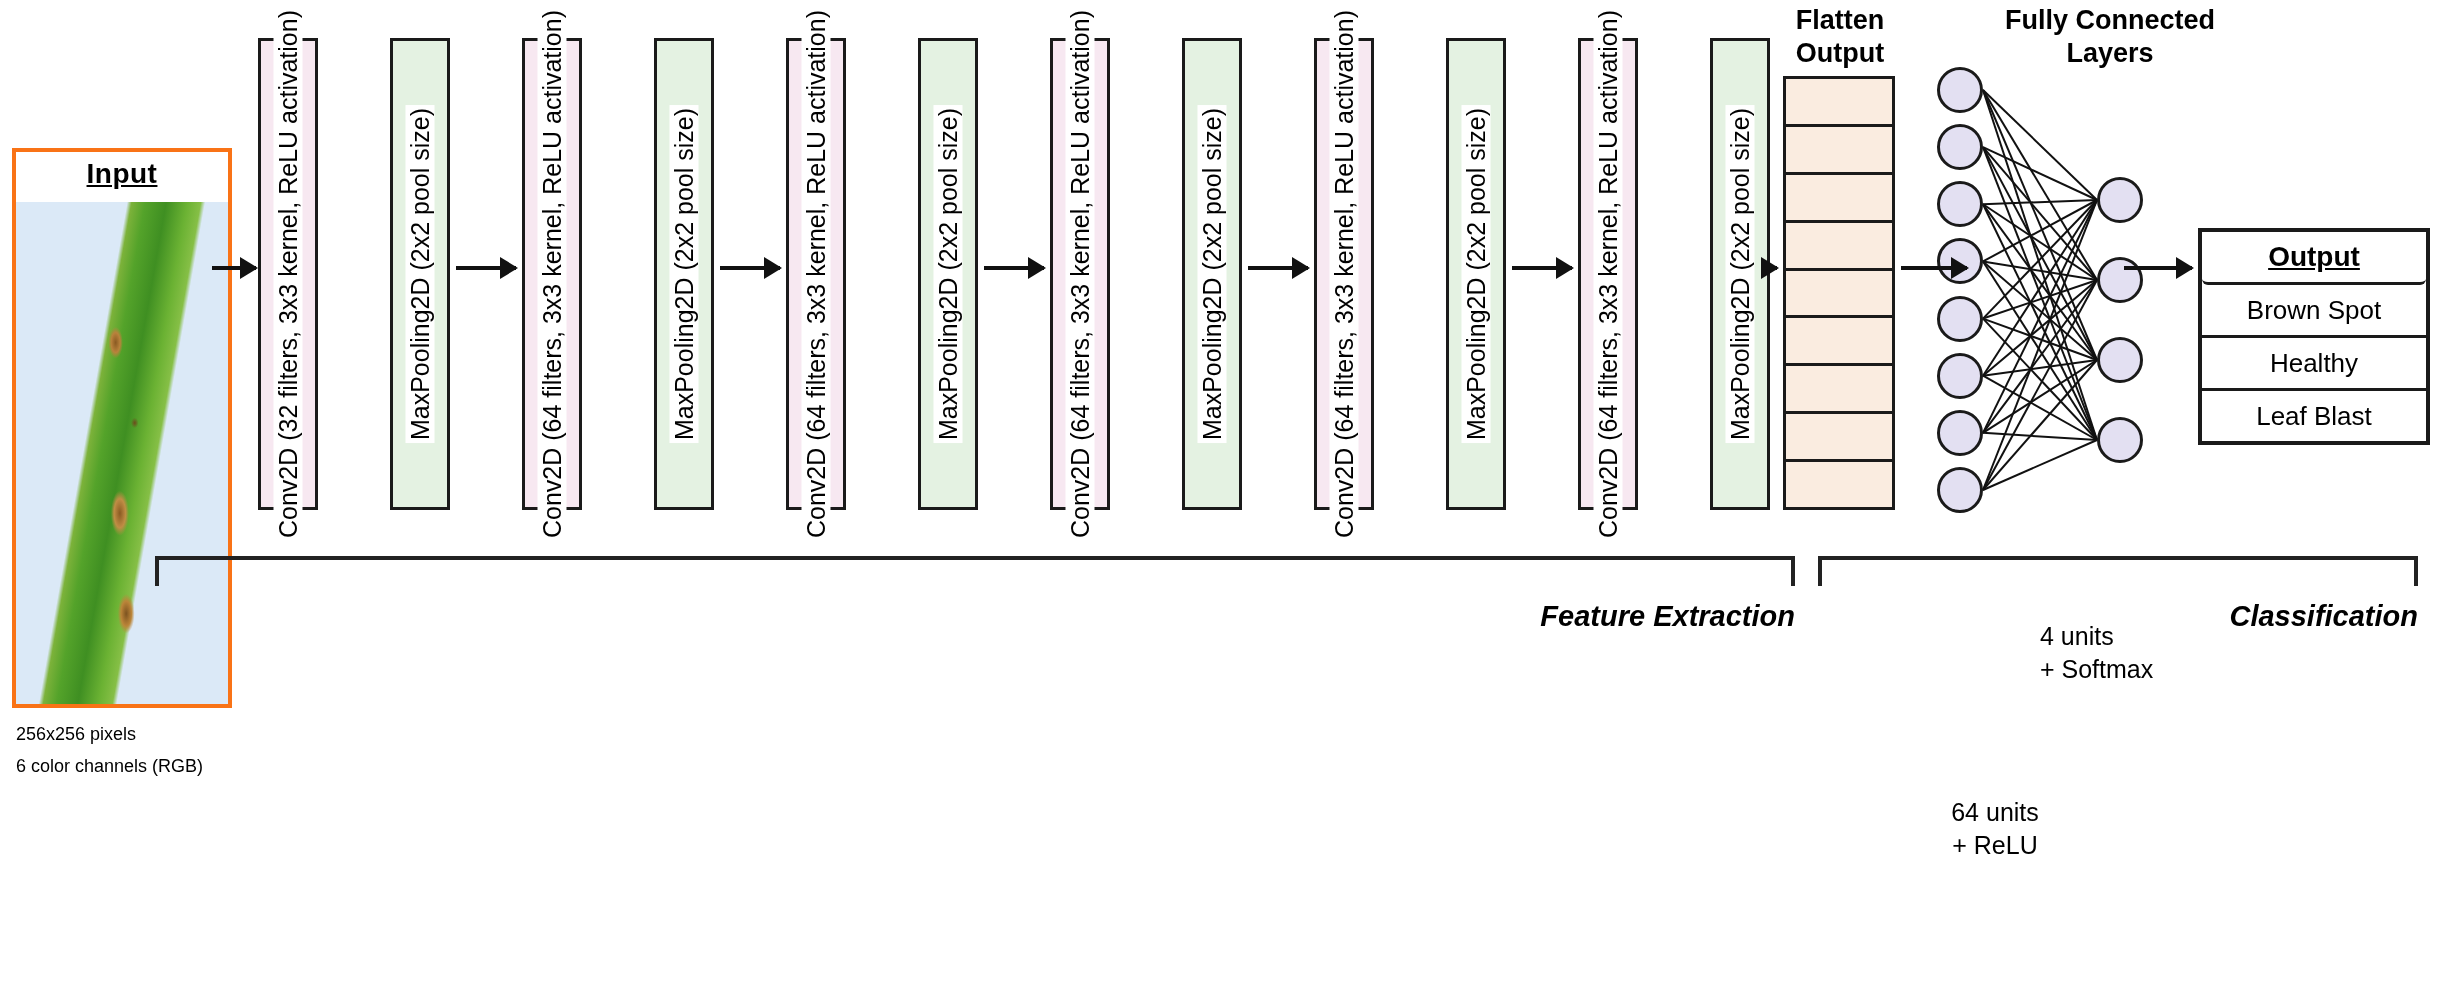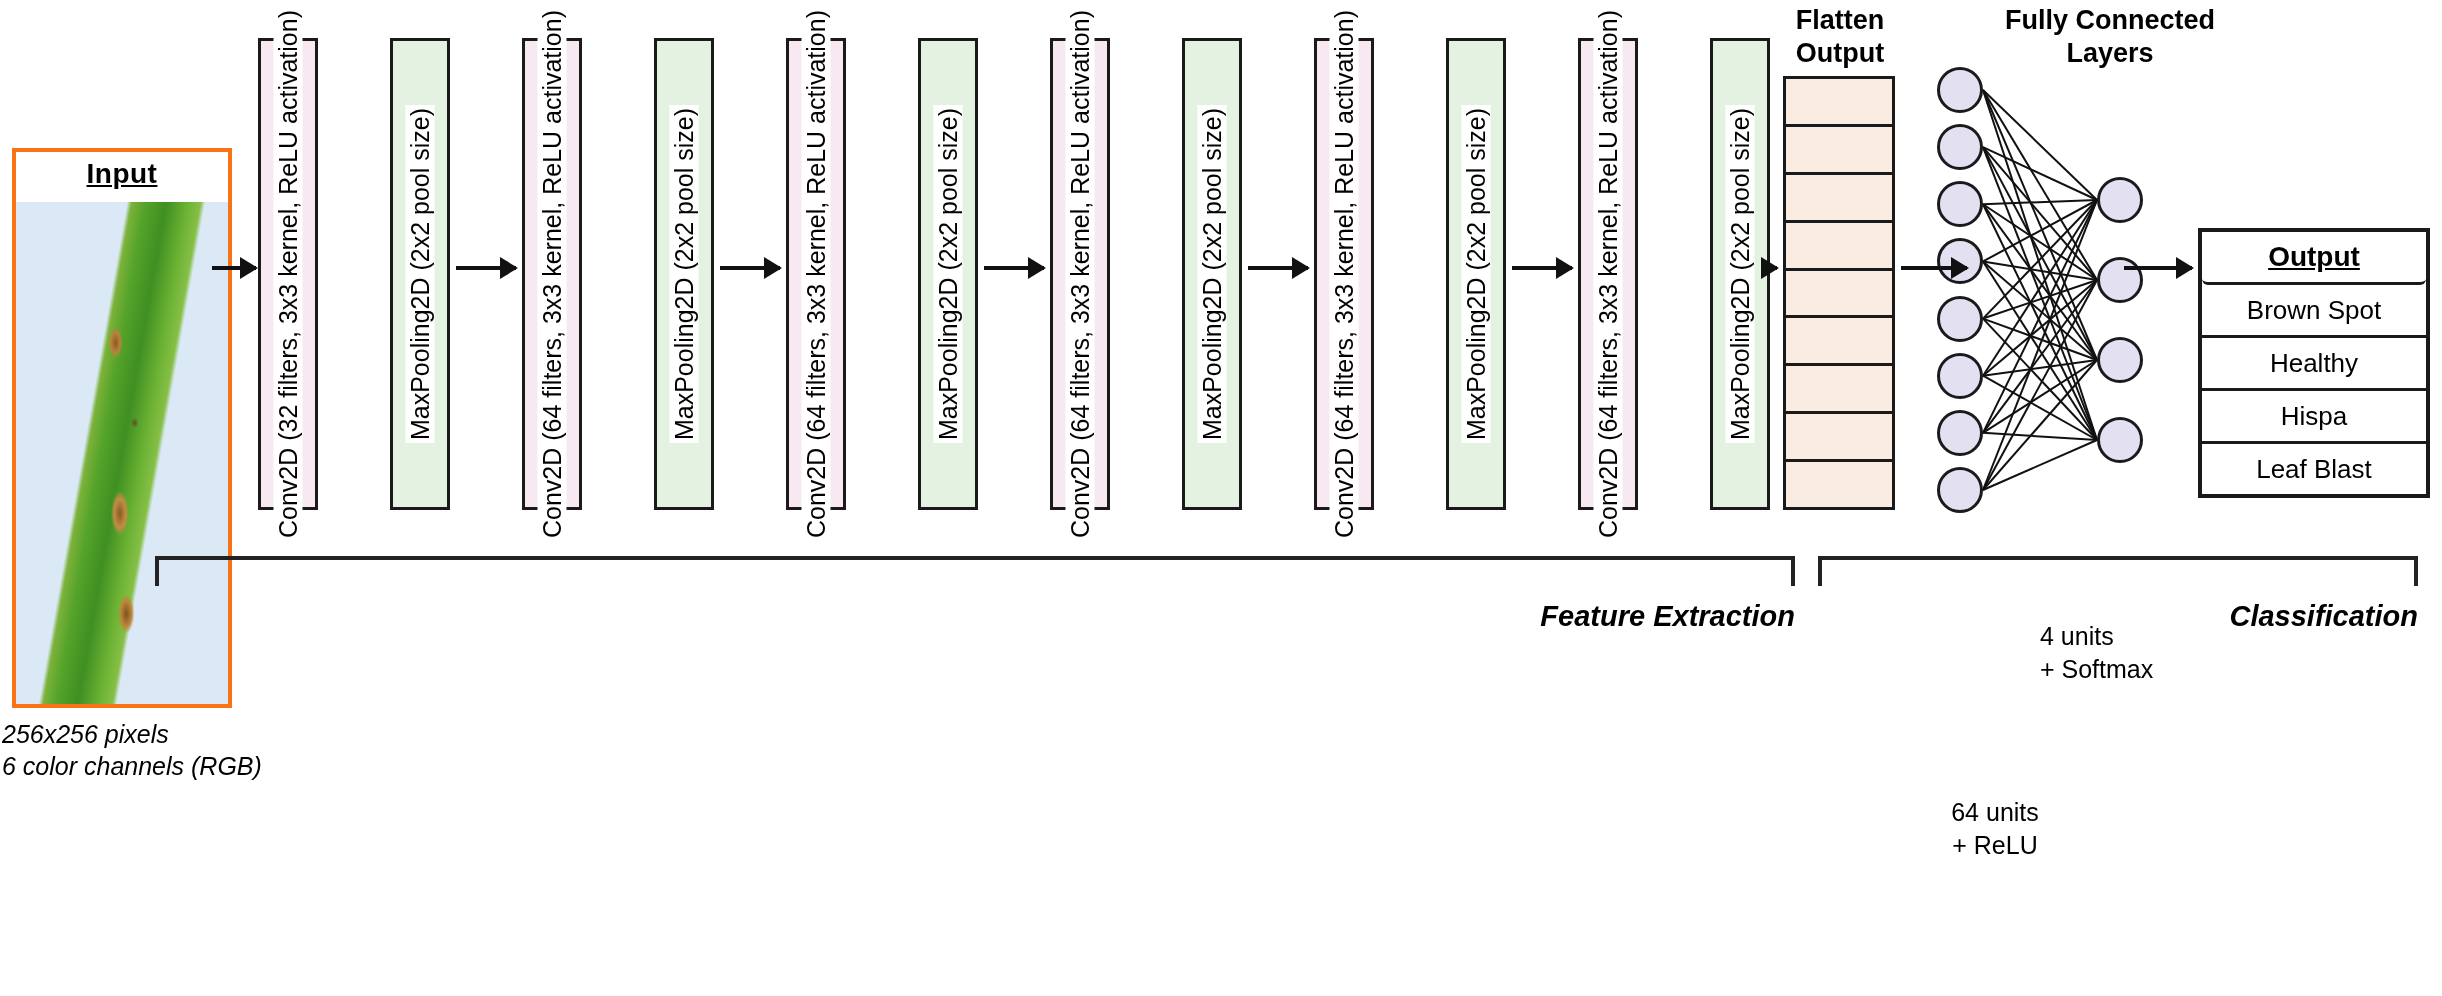--- a/index.html
+++ b/index.html
@@ -15,21 +15,21 @@
     background:
       radial-gradient(ellipse 10px 22px at 47% 28%, #8a5a22 0%, #b9823c 45%, rgba(185,130,60,0) 72%),
       radial-gradient(ellipse 5px 7px at 56% 44%, #6e4a1c 0%, rgba(110,74,28,0) 75%),
       radial-gradient(ellipse 12px 30px at 49% 62%, #8a5a22 0%, #c08d45 48%, rgba(192,141,69,0) 75%),
       radial-gradient(ellipse 11px 26px at 52% 82%, #7d5320 0%, #bb8539 48%, rgba(187,133,57,0) 76%),
       linear-gradient(100deg,
         #dbe9f7 0%, #dbe9f7 37%,
         #7cb23a 38.5%, #54a32a 43%, #3f8f22 50%, #6bb233 57%, #86bf46 61.5%,
         #dbe9f7 63%, #dbe9f7 100%);
   }
-  #input-caption{left:2px;top:718px;width:300px;font-size:25px;line-height:32px;font-style:italic;}
+  #input-caption{left:16px;top:718px;width:300px;font-size:18px;line-height:32px;}
 
   
   .layer{position:absolute;top:38px;height:472px;border:3px solid #1a1a1a;box-sizing:border-box;}
   .layer .vtext{
     position:absolute;left:50%;top:50%;
     transform:translate(-50%,-50%) rotate(-90deg);
     transform-origin:center center;
     white-space:nowrap;font-size:25px;line-height:1;
     background:#fff;padding:2px 3px;
   }
@@ -192,21 +192,20 @@
   </div>
   <div class="abs" id="fc-out-label">
     <div>4 units</div>
     <div>+ Softmax</div>
   </div>
 
   <div class="abs" id="output-box">
     <div class="orow ohead">Output</div>
   <div class="orow">Brown Spot</div>
       <div class="orow">Healthy</div>
-      <div class="orow">Hispa</div>
       <div class="orow">Leaf Blast</div>
     </div>
 
   <div class="bracket" id="br-feature" style="left:155px;top:556px;width:1640px;"></div>
   <div class="brlabel" id="lb-feature" style="left:155px;top:600px;width:1640px;">Feature Extraction</div>
   <div class="bracket" id="br-class" style="left:1818px;top:556px;width:600px;"></div>
   <div class="brlabel" id="lb-class" style="left:1818px;top:600px;width:600px;">Classification</div>
 
 <div class="arrow" style="left: 212px; width: 44px;"></div>
     <div class="arrow" style="left: 456px; width: 60px;"></div>

